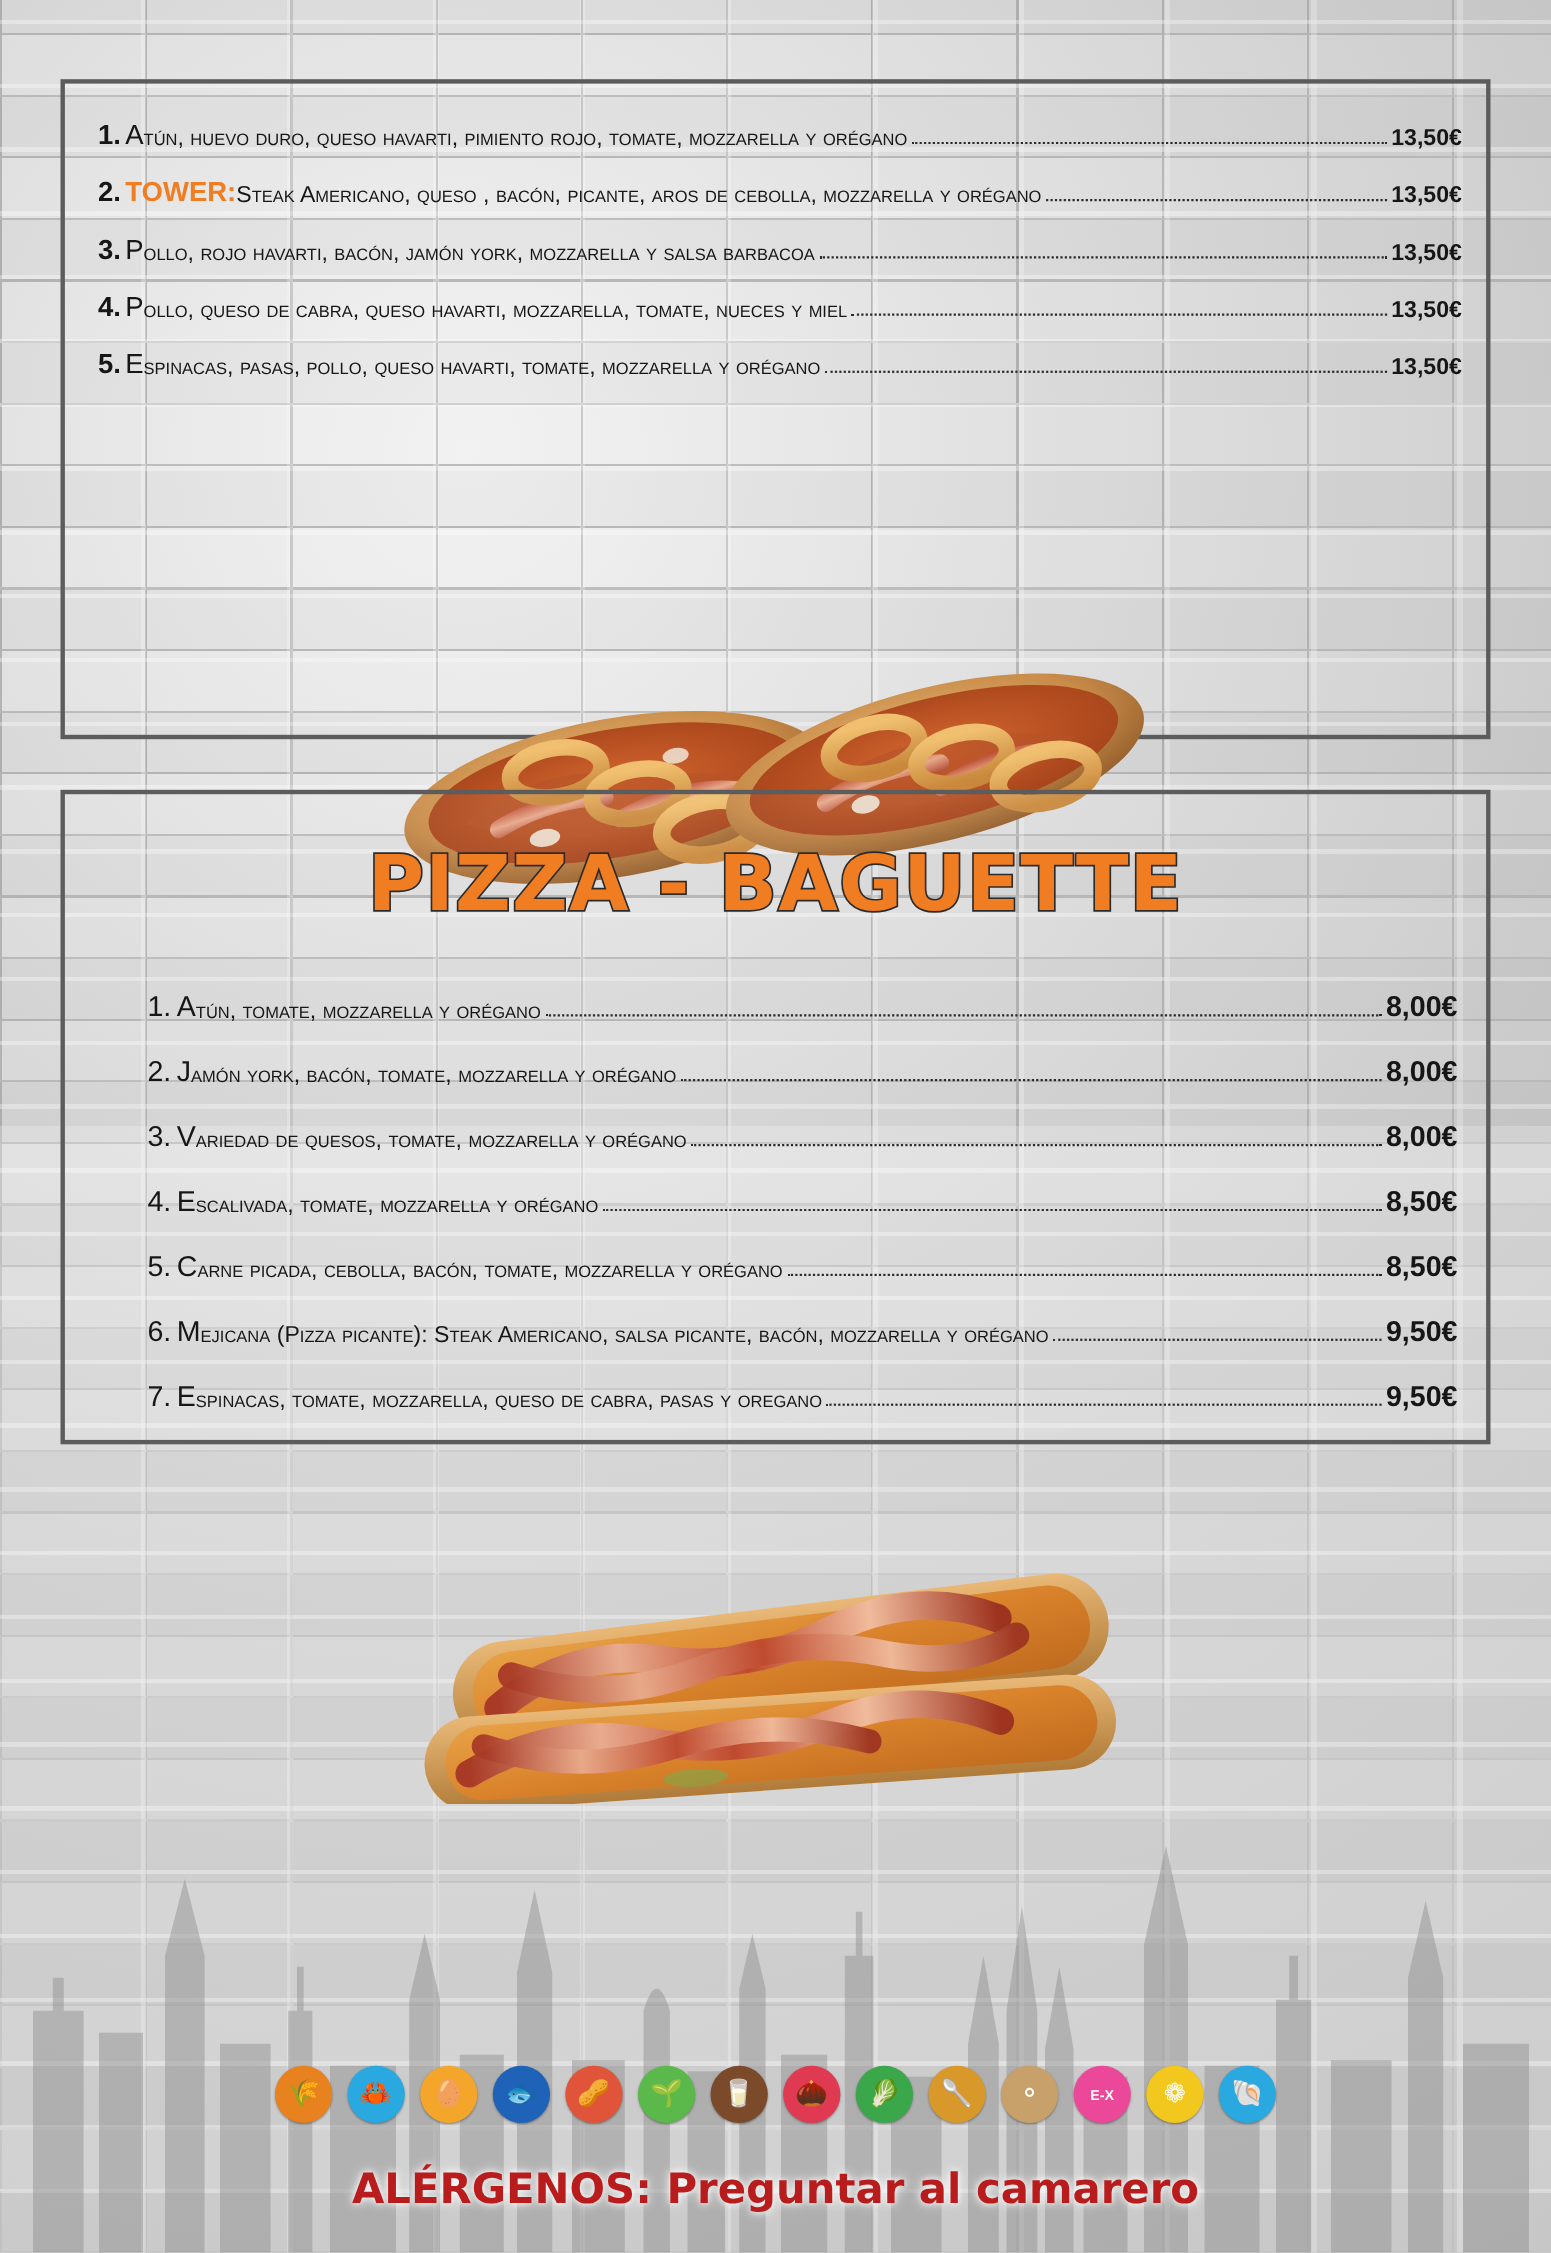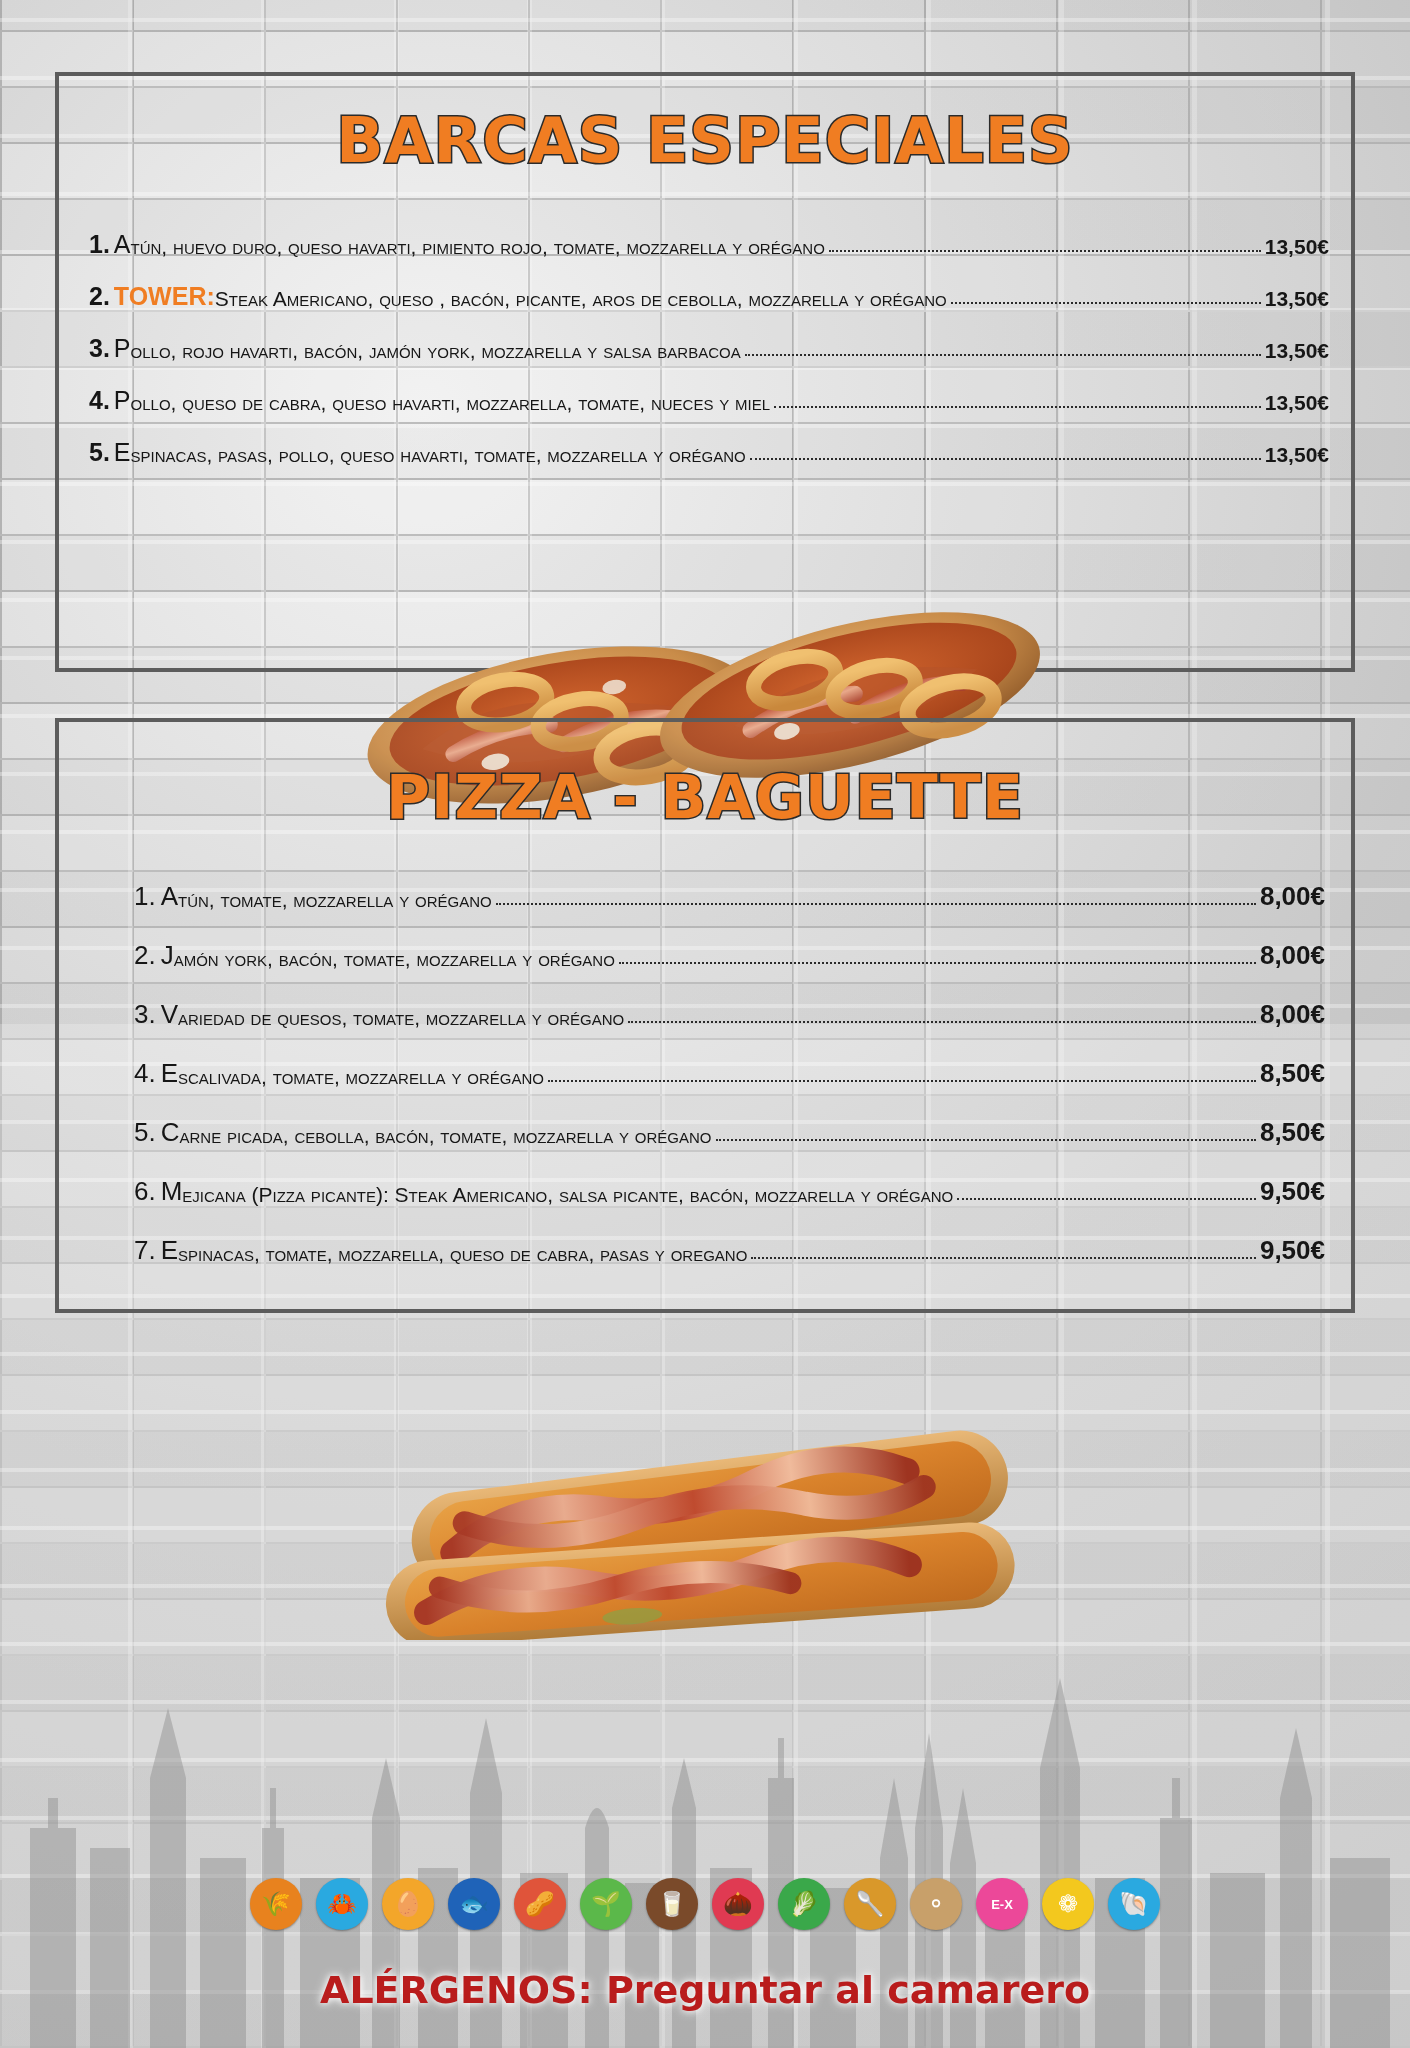--- a/index.html
+++ b/index.html
@@ -50,21 +50,21 @@
     text-align:center;
     font-family:"DejaVu Sans", sans-serif;
     font-weight:bold;
     letter-spacing:1px;
     color:#f07d22;
     -webkit-text-stroke:3px #2b2b2b;
     paint-order:stroke fill;
     text-shadow: 0 0 0 #2b2b2b;
   }
   #barcas-title{ font-size:62px; margin-top:28px; }
-  #pizza-title { font-size:60px; margin-top:40px; }
+  #pizza-title { font-size:70px; margin-top:40px; }
 
   
   .items { margin:0; padding:0; list-style:none; }
   .line{
     display:flex; align-items:flex-end;
     font-family:"Liberation Sans", sans-serif;
     color:#161616;
     white-space:nowrap;
   }
   .txt{ font-variant:small-caps;margin-top:16px; }
@@ -157,21 +157,20 @@
     <path d="M1040 520 V240 l20 -90 l20 90 V520z"></path>
     <path d="M1095 520 V350 h50 V520z"></path>
     <path d="M1160 520 V290 h12 V250 h8 V290 h12 V520z"></path>
     <path d="M1210 520 V345 h55 V520z"></path>
     <path d="M1280 520 V270 l16 -70 l16 70 V520z"></path>
     <path d="M1330 520 V330 h60 V520z"></path>
   </g>
 </svg>
 
 <section class="panel" id="panel-barcas">
-  <h1 class="title" id="barcas-title">BARCAS ESPECIALES</h1>
 
   <ul class="items" id="barcas-list">
     <li class="line">
       <span class="num">1.</span>
       <span class="lead">A</span>
       <span class="txt">tún, huevo duro, queso havarti, pimiento rojo, tomate, mozzarella y orégano</span>
       <span class="dots"></span>
       <span class="price">13,50€</span>
     </li>
     <li class="line">

